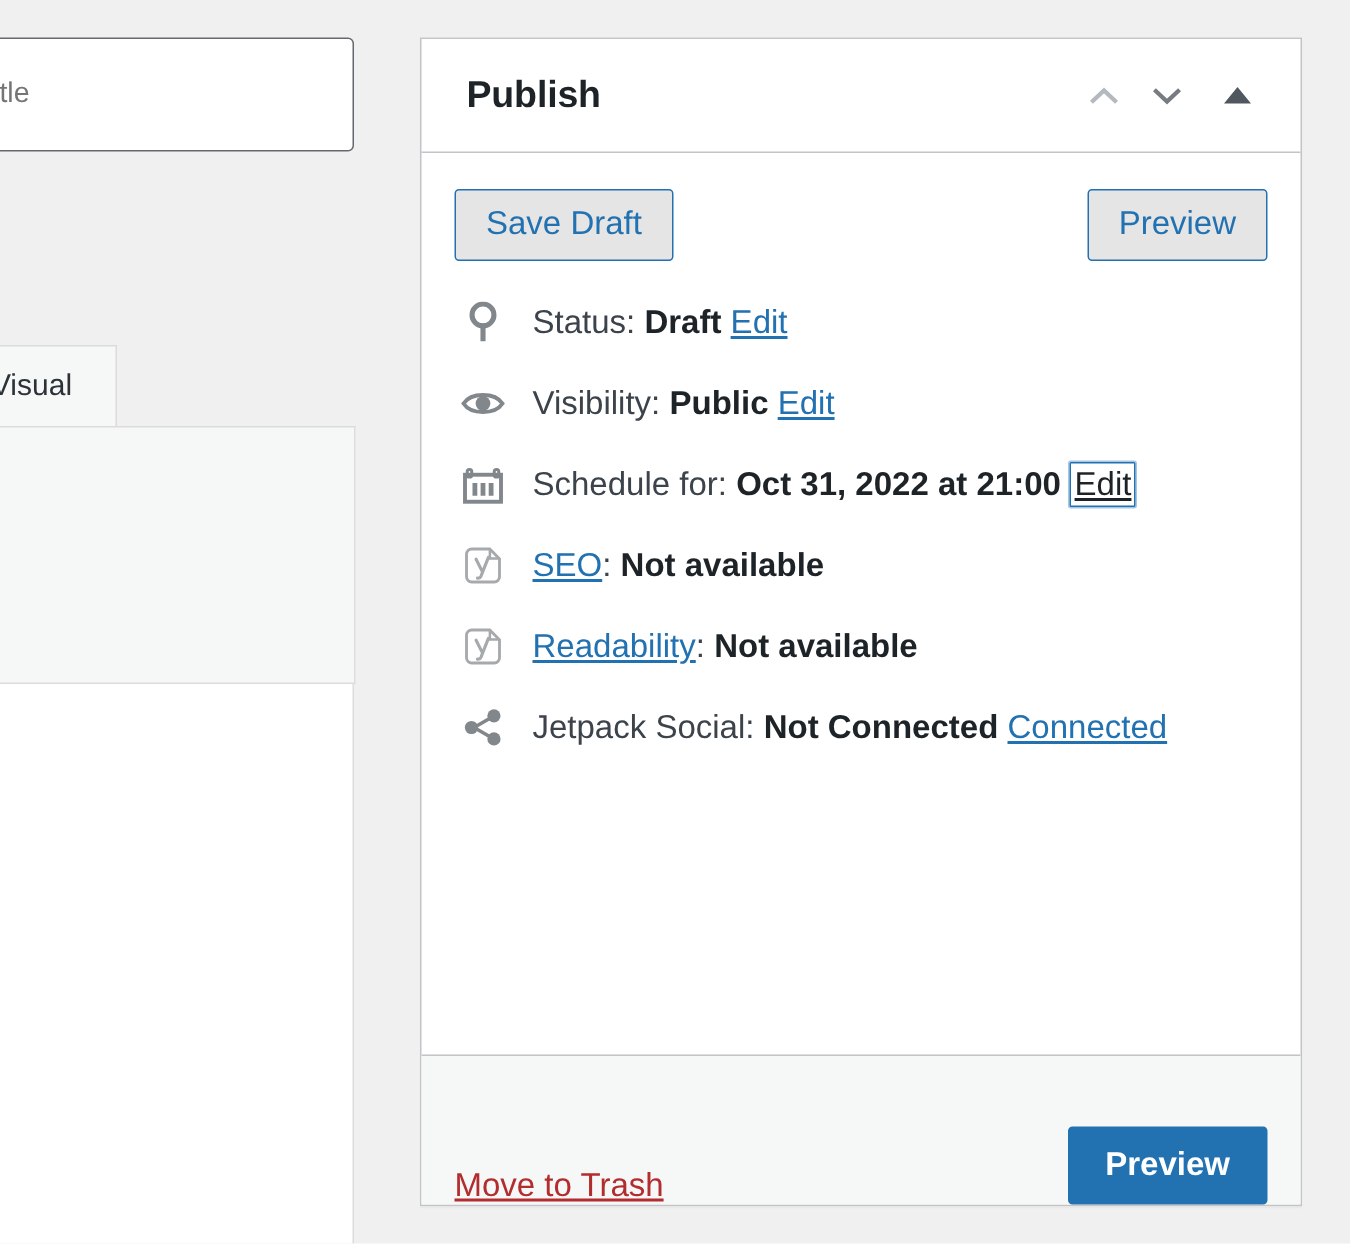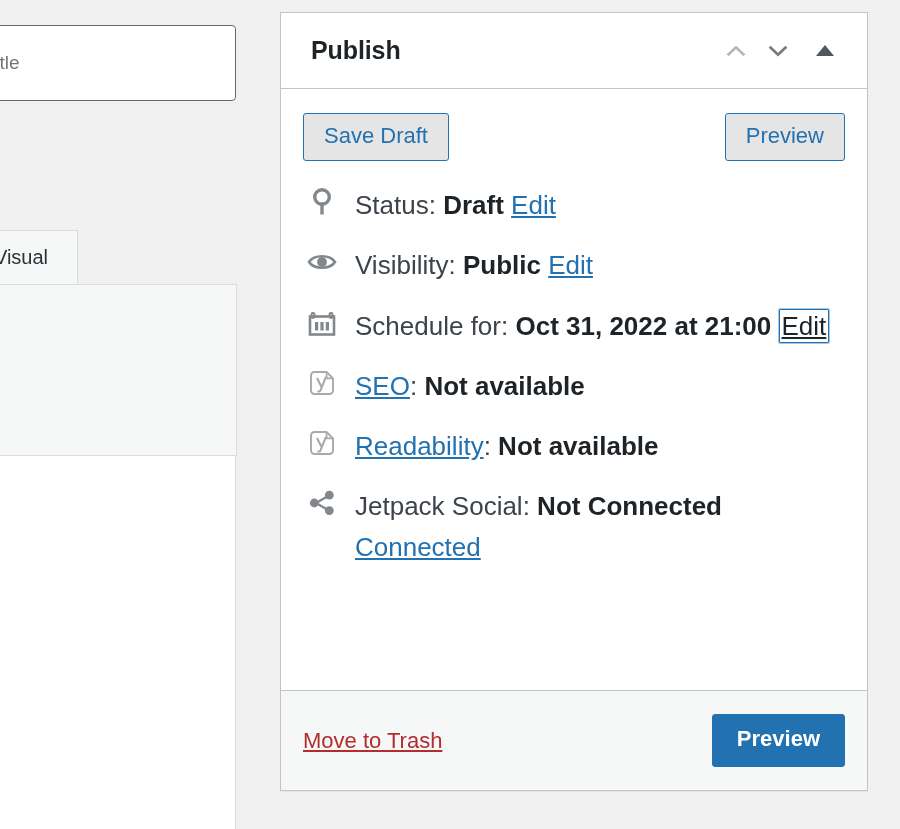--- a/index.html
+++ b/index.html
@@ -92,21 +92,21 @@
     height: 373px;
     background: #ffffff;
     border-right: 1px solid #dcdcde;
     box-sizing: border-box;
   }
 
   
   #publish-box {
     position: absolute;
     left: 280px;
-    top: 12px;
+    top: 25px;
     width: 588px;
     height: 779px;
     background: #ffffff;
     border: 1px solid #c3c4c7;
     box-sizing: border-box;
     box-shadow: 0 1px 1px rgba(0,0,0,.04);
   }
 
   
   #publish-header {
@@ -181,21 +181,21 @@
   }
 
   
   #misc-actions {
     padding: 0 22px 18px 22px;
   }
   .misc-row {
     position: relative;
     padding: 0 0 0 52px;
     margin-bottom: 20px;
-    font-size: 26px;
+    font-size: 22px;
     line-height: 1.55;
     color: #3c434a;
   }
   .misc-row:last-child { margin-bottom: 0; }
   .row-icon {
     position: absolute;
     left: 4px;
     top: 2px;
     width: 30px;
     height: 30px;
@@ -227,21 +227,21 @@
   
   #publish-footer {
     position: absolute;
     left: 0;
     bottom: 0;
     width: 100%;
     height: 100px;
     background: #f6f7f7;
     border-top: 1px solid #c3c4c7;
     display: flex;
-    align-items: center;
+    align-items: flex-end;
     justify-content: space-between;
     padding: 0 22px;
     box-sizing: border-box;
   }
   #trash-link {
     color: #b32d2e;
     text-decoration: underline;
     font-size: 22px;
     cursor: pointer;
   }

